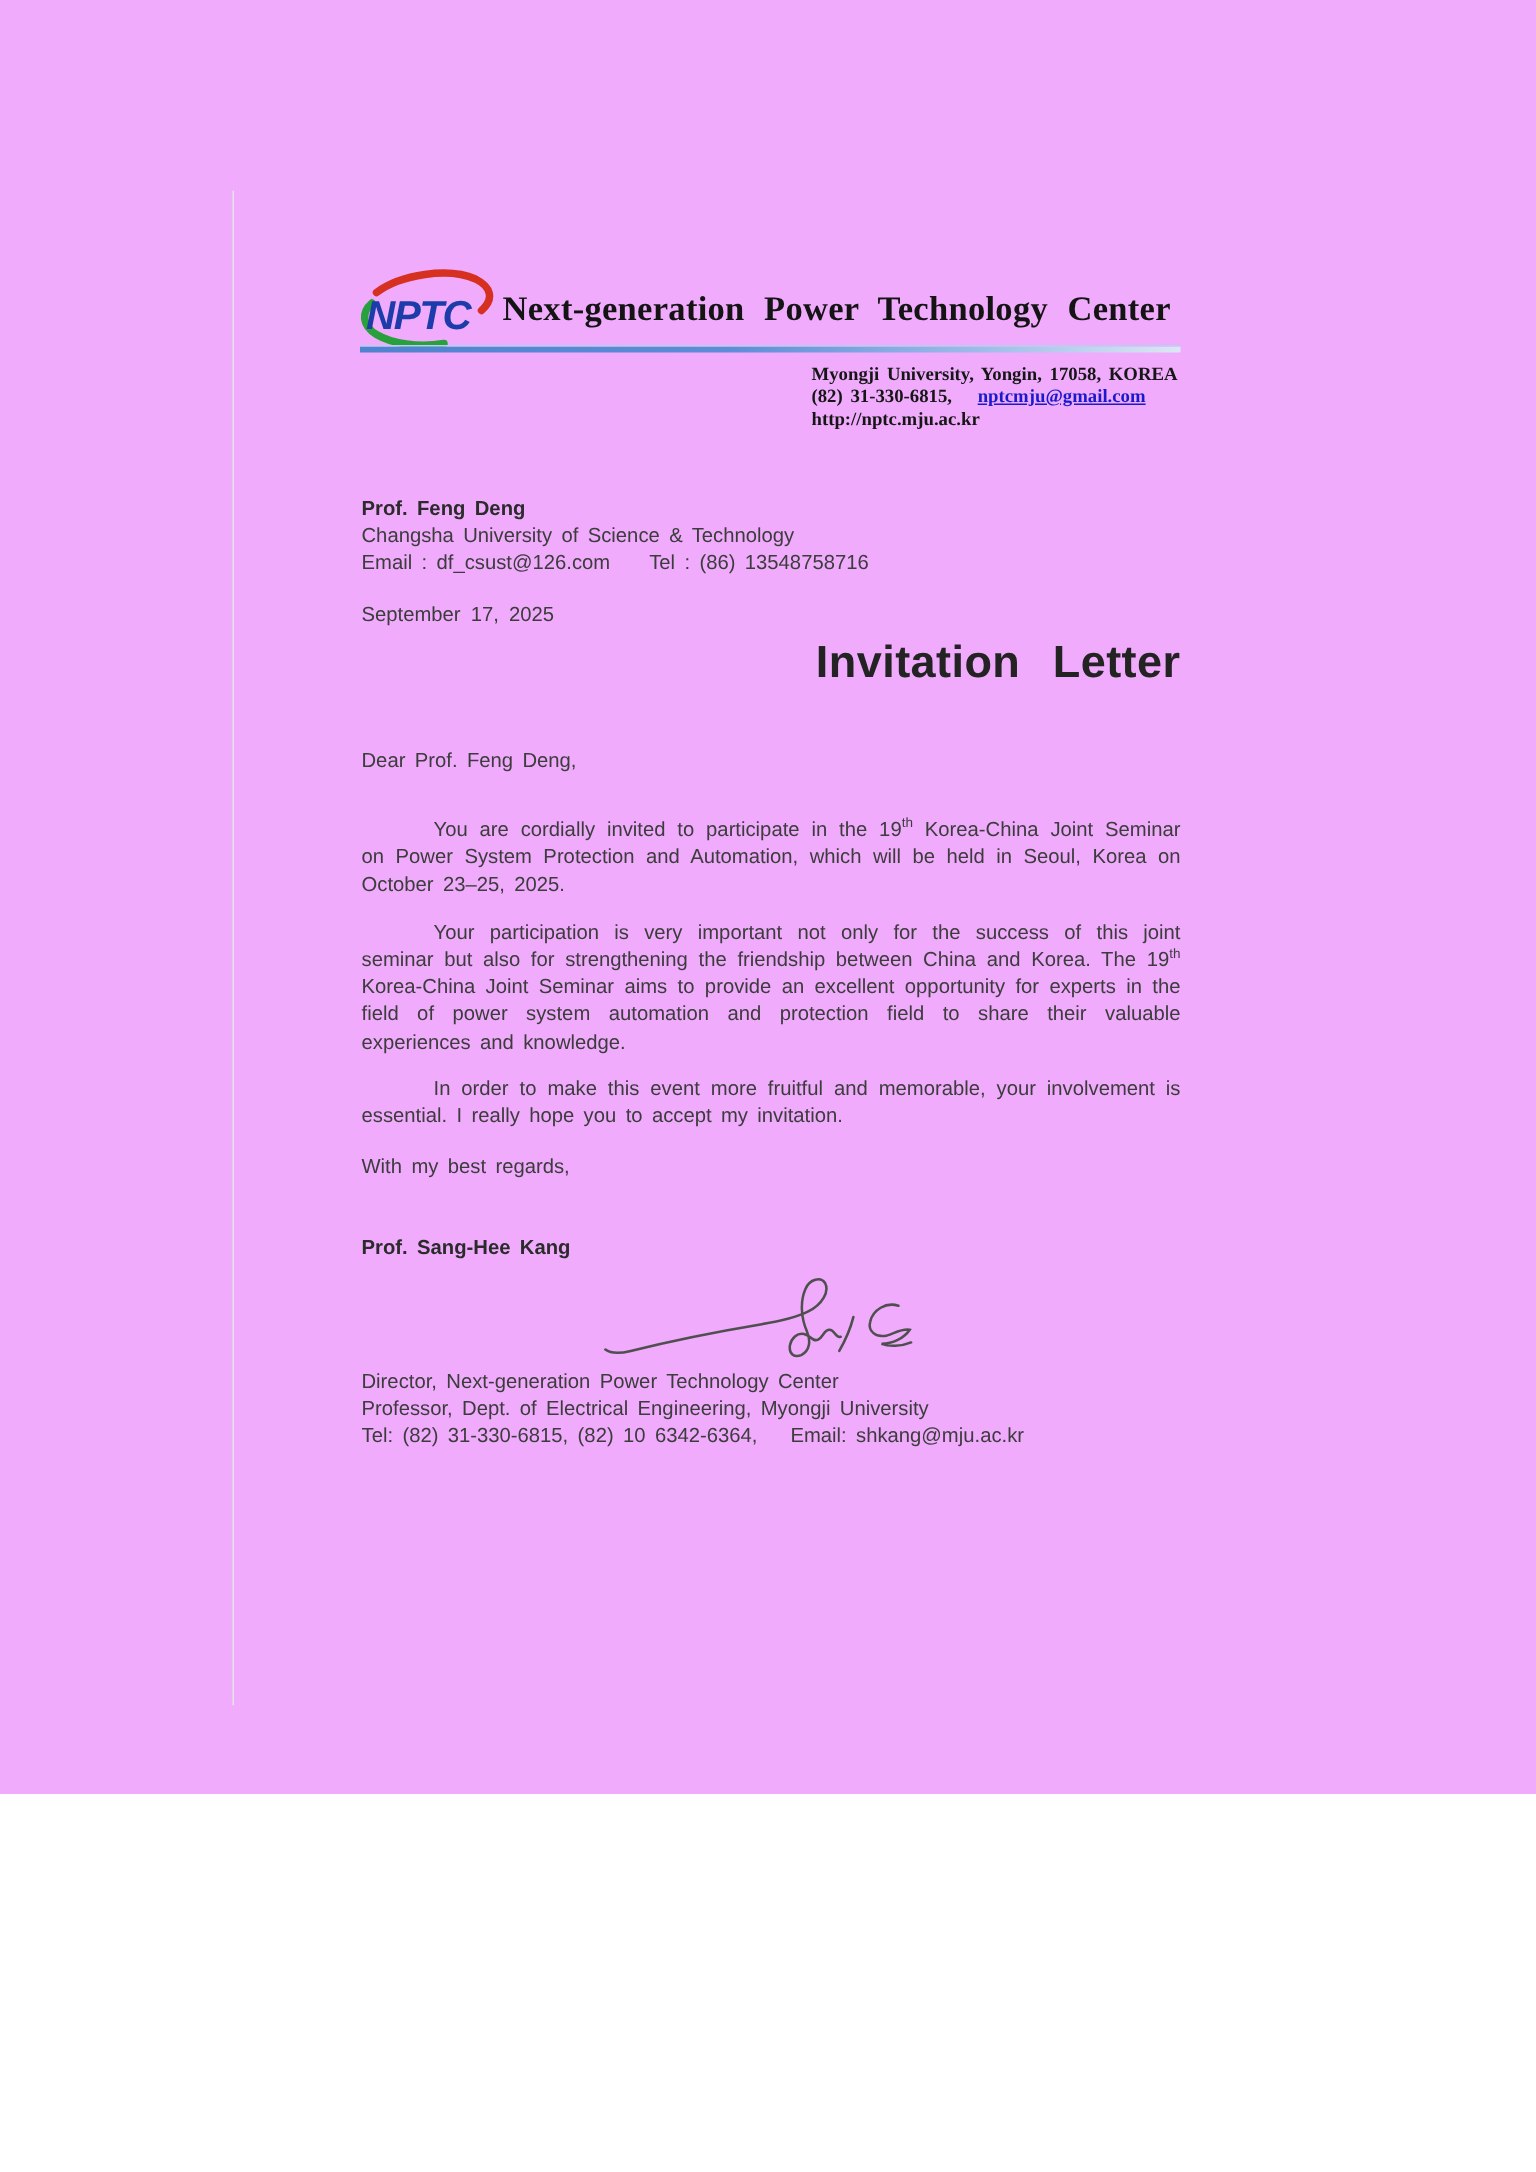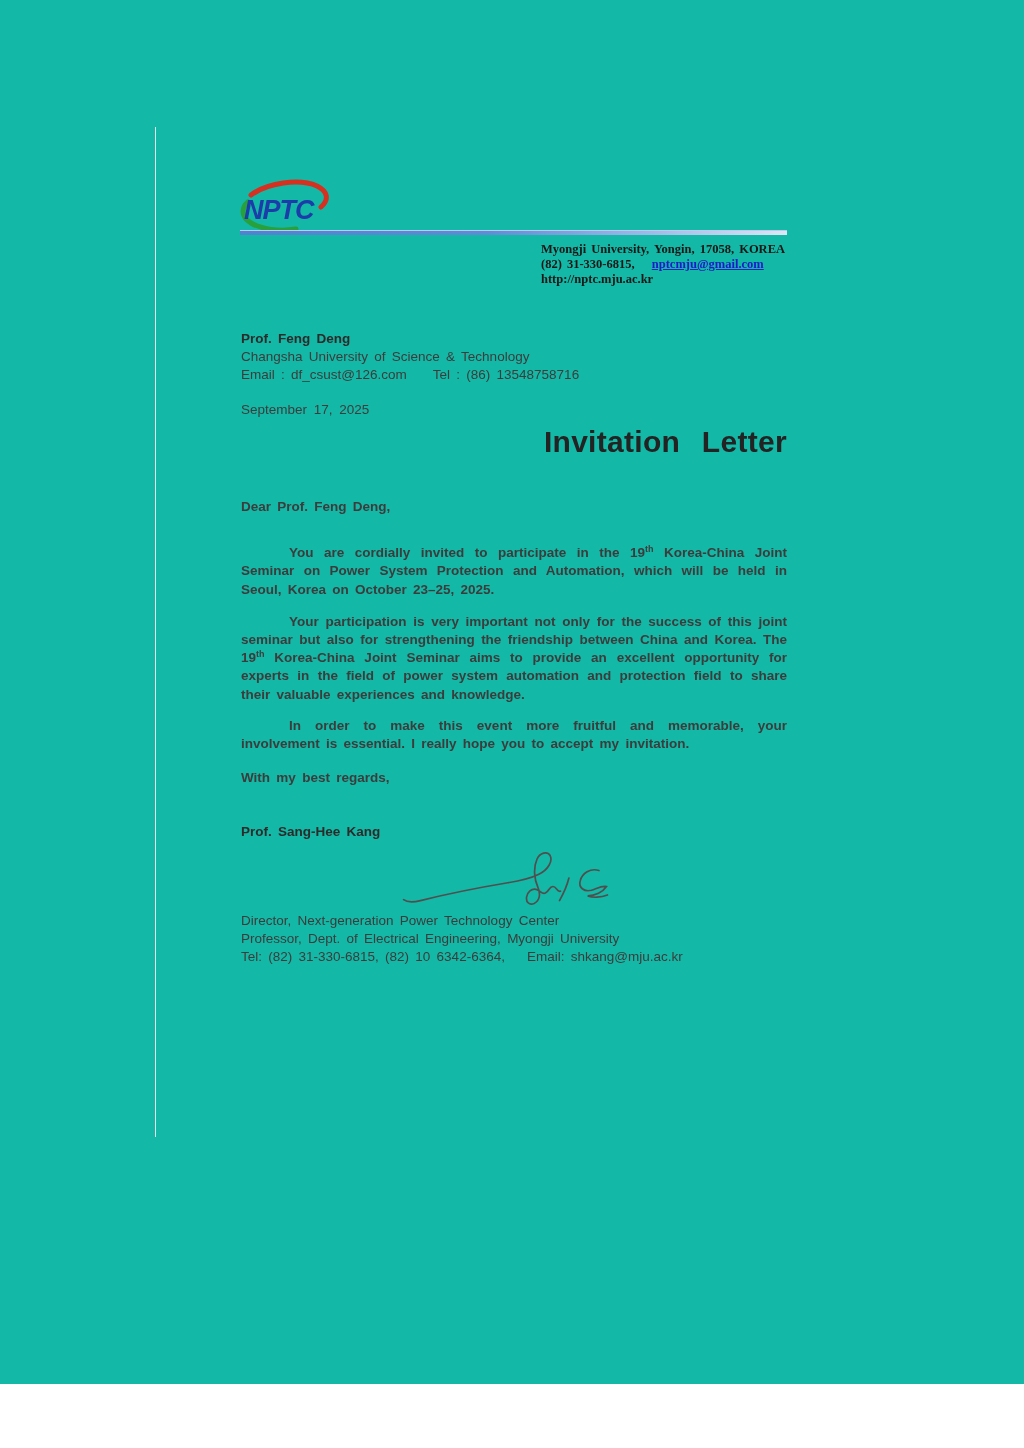--- a/index.html
+++ b/index.html
@@ -1,17 +1,17 @@
 <!DOCTYPE html>
 <html><head>
 <meta charset="utf-8">
 <style>
   html,body { margin:0; padding:0; background:#ffffff; }
   .page {
-    position:relative; width:1024px; height:1384px; background:#14b8a6;
+    position:relative; width:1024px; height:1196px; background:#f0abfc;
     font-family:"Liberation Sans", sans-serif; overflow:hidden;
   }
   .vline {
     position:absolute; left:155px; top:127px; width:1px; height:1010px;
     background:#e4e4e4;
   }
   
   .logo { position:absolute; left:239px; top:179px; width:92px; height:55px; }
   .header-title {
     position:absolute; left:335px; top:193px;
@@ -45,21 +45,21 @@
   .letter-title {
     position:absolute; left:241px; top:425px; width:546px; text-align:right;
     font-size:30px; font-weight:bold; color:#232323; word-spacing:13px;
     letter-spacing:0.3px;
   }
   
   .body {
     position:absolute; left:241px; top:498px; width:546px;
     font-size:13.5px; line-height:18.2px; color:#3c3c3c; word-spacing:2.5px;
   }
-  .body p { margin:0;font-weight:bold; }
+  .body p { margin:0; }
   .salutation { margin:0 0 28px !important; }
   .para { text-align:justify; text-indent:48px; }
   .p1 { margin:0 0 14px !important; }
   .p2 { margin:0 0 13px !important; }
   .p3 { margin:0 0 16px !important; }
   .p4 { margin:0 0 15px !important; }
   .closing { margin:0 0 36px !important; }
   sup.ord { font-size:9px; vertical-align:super; line-height:0; }
   .signer-name { font-weight:bold; color:#2b2b2b; margin:0; }
   .signature-wrap { margin:6px 0 2px 152px; width:225px; height:62px; }
@@ -74,20 +74,21 @@
   <div class="vline"></div>
 
   <div class="logo">
     <svg width="92" height="55" viewBox="0 0 92 55">
       <path d="M 12,16 C 28,4 60,-1 78,7 C 88,12 91,20 82,28" fill="none" stroke="#d63020" stroke-width="5" stroke-linecap="round"></path>
       <path d="M 9,23 C 2,29 2,38 12,44 C 22,50 40,53 57,50" fill="none" stroke="#28a03c" stroke-width="5" stroke-linecap="round"></path>
       <text x="5" y="40" font-family="Liberation Sans, sans-serif" font-size="27" font-weight="bold" font-style="italic" fill="#1c3caa" letter-spacing="-1">NPTC</text>
     </svg>
   </div>
 
+  <div class="header-title">Next-generation Power Technology Center</div>
   <div class="header-rule"></div>
 
   <div class="contact">
     <div>Myongji University, Yongin, 17058, KOREA</div>
     <div><span>(82) 31-330-6815, </span><span class="contact-email">nptcmju@gmail.com</span></div>
     <div>http://nptc.mju.ac.kr</div>
   </div>
 
   <div class="recipient">
     <div class="recipient-name">Prof. Feng Deng</div>

